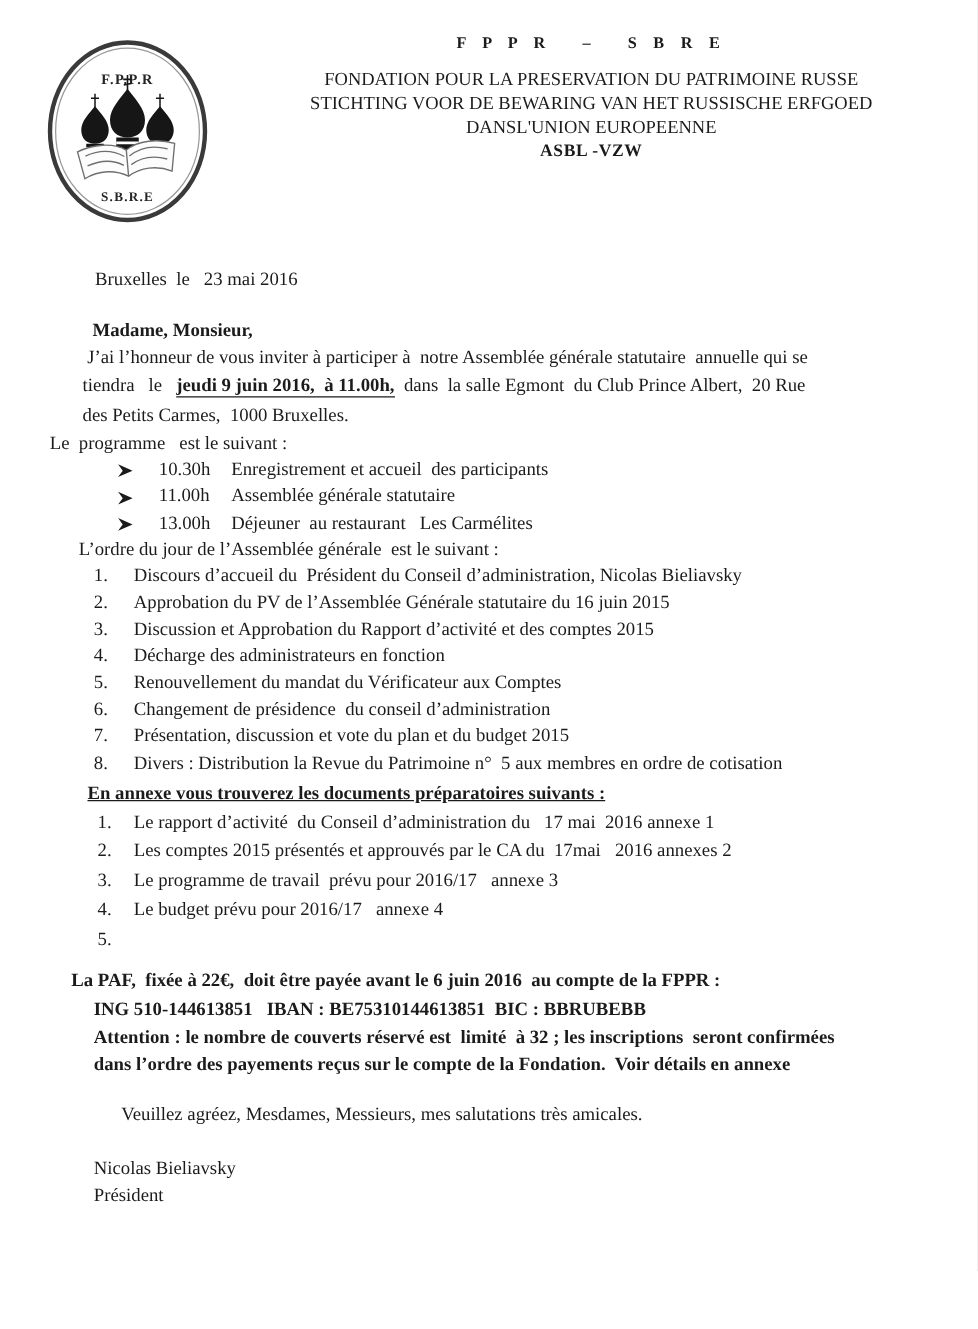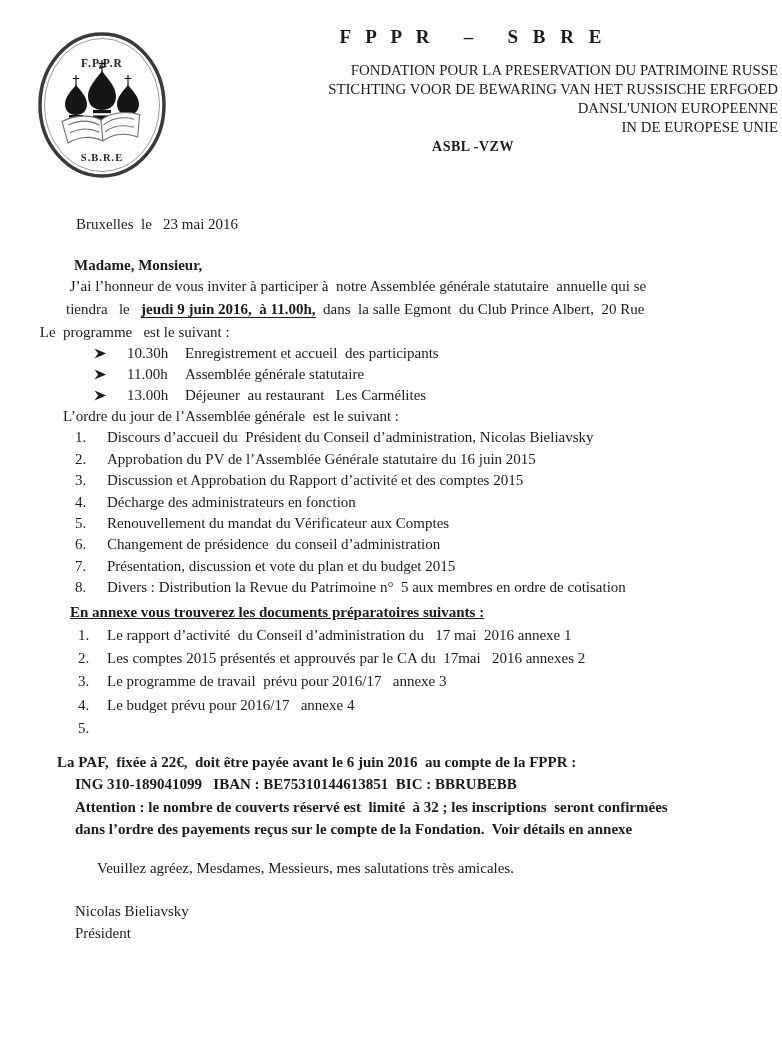--- a/index.html
+++ b/index.html
@@ -9,22 +9,22 @@
     color:#1b1b1b;
     font-family:"Liberation Serif", serif;
     font-size:15px;
   }
   .txt { white-space:pre-wrap; }
 
   
   .header { position:relative; height:183px; }
   .logo { position:absolute; left:36px; top:30px; width:132px; height:150px; }
   .head-text { position:absolute; left:168px; right:4px; top:26px; text-align:center; }
-  .head-title { font-size:19px; font-weight:bold; letter-spacing:5px; }
-  .head-org { margin-top:13px; font-size:14.8px; line-height:19px;text-align:right; }
+  .head-title { font-size:13px; font-weight:bold; letter-spacing:5px; }
+  .head-org { margin-top:13px; font-size:14.8px; line-height:19px; }
   .head-legal { margin-top:2px; font-size:14px; font-weight:bold; letter-spacing:0.5px; }
 
   
   .dateline   { margin:33px 0 0 76px; }
   .salutation { margin:24px 0 0 74px; font-weight:bold; }
   .intro      { margin:1px 8px 0 66px; line-height:23.4px; }
   .intro-strong { font-weight:bold; border-bottom:1.5px solid #1b1b1b; }
 
   .program-intro { margin-left:36px; line-height:21px; }
   .program-row { display:flex; align-items:center; margin-left:93px; line-height:21.2px; }
@@ -87,33 +87,33 @@
       </g>
       <text x="66" y="131" text-anchor="middle" font-family="Liberation Serif, serif" font-weight="bold" font-size="10.5" letter-spacing="1" fill="#242424">S.B.R.E</text>
     </svg>
 
     <div class="head-text">
       <div class="head-title txt">F P P R   –   S B R E</div>
       <div class="head-org">
         <div class="txt">FONDATION POUR LA PRESERVATION DU PATRIMOINE RUSSE</div>
         <div class="txt">STICHTING VOOR DE BEWARING VAN HET RUSSISCHE ERFGOED</div>
         <div class="txt">DANSL'UNION EUROPEENNE</div>
-        <div class="txt">IN DE EUROPESE UNIE</div>
       </div>
       <div class="head-legal txt">ASBL -VZW</div>
     </div>
   </div>
 
   <div class="dateline txt">Bruxelles  le   23 mai 2016</div>
 
   <div class="salutation txt">Madame, Monsieur,</div>
 
   <div class="intro">
     <div class="txt"> J’ai l’honneur de vous inviter à participer à  notre Assemblée générale statutaire  annuelle qui se</div>
     <div class="txt"><span>tiendra   le   </span><span class="intro-strong">jeudi 9 juin 2016,  à 11.00h,</span><span>  dans  la salle Egmont  du Club Prince Albert,  20 Rue</span></div>
+    <div class="txt">des Petits Carmes,  1000 Bruxelles.</div>
   </div>
 
   <div class="program-intro txt"> Le  programme   est le suivant :</div>
 
   <div>
     <div class="program-row">
       <svg class="arrow-bullet" viewBox="0 0 16 14">
           <path d="M1.5 1.5 L14 7 L1.5 12.5 L5.5 7 Z" fill="#1b1b1b"></path>
         </svg>
       <span class="program-time txt">10.30h</span>
@@ -191,21 +191,21 @@
         <span class="annex-num txt">4.</span>
         <span class="txt">Le budget prévu pour 2016/17   annexe 4</span>
       </div>
     <div class="annex-row">
         <span class="annex-num txt">5.</span>
       </div>
   </div>
 
   <div class="payment">
     <div class="payment-line first txt">La PAF,  fixée à 22€,  doit être payée avant le 6 juin 2016  au compte de la FPPR :</div>
-    <div class="payment-line txt">ING 310-189041099   IBAN : BE75310144613851  BIC : BBRUBEBB</div>
+    <div class="payment-line txt">ING 510-144613851   IBAN : BE75310144613851  BIC : BBRUBEBB</div>
     <div class="payment-line txt">Attention : le nombre de couverts réservé est  limité  à 32 ; les inscriptions  seront confirmées</div>
     <div class="payment-line txt">dans l’ordre des payements reçus sur le compte de la Fondation.  Voir détails en annexe</div>
   </div>
 
   <div class="closing txt">Veuillez agréez, Mesdames, Messieurs, mes salutations très amicales.</div>
 
   <div class="signature">
     <div class="txt">Nicolas Bieliavsky</div>
     <div class="txt">Président</div>
   </div>

